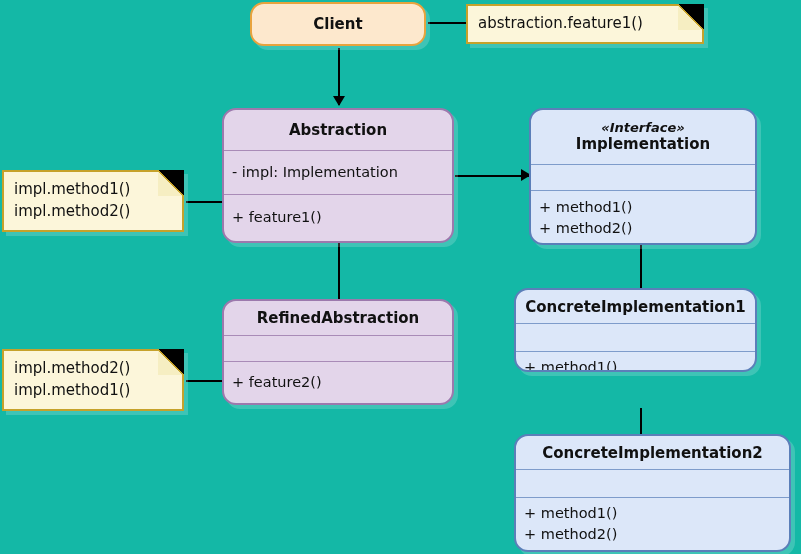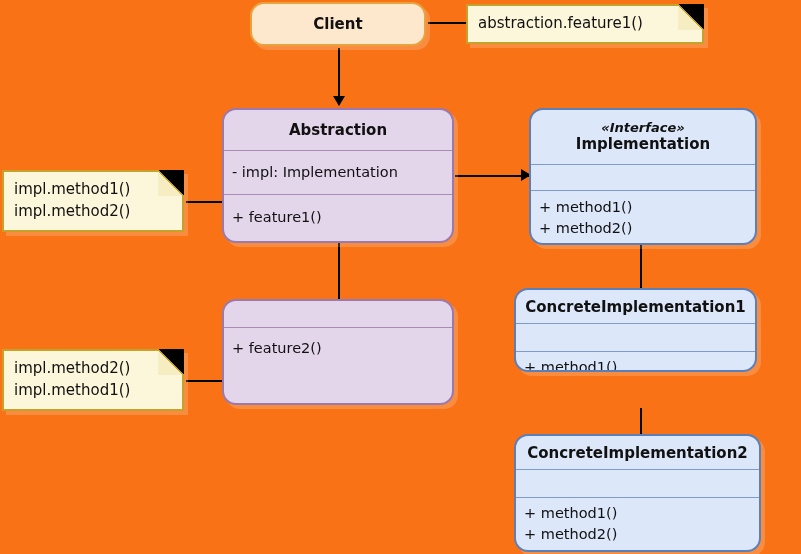--- a/index.html
+++ b/index.html
@@ -4,21 +4,21 @@
 <style>
   html, body {
     margin: 0;
     padding: 0;
     background: #000000;
   }
   #canvas {
     position: relative;
     width: 801px;
     height: 554px;
-    background: #f97316;
+    background: #14b8a6;
     font-family: "DejaVu Sans", "Liberation Sans", sans-serif;
     overflow: hidden;
   }
 
   
   .uml-box {
     position: absolute;
     box-sizing: border-box;
     border-style: solid;
     border-width: 2px;
@@ -186,20 +186,23 @@
     </div>
   </div>
 
   <div class="note" style="left:2px; top:170px; width:182px; height:62px;">
     <div class="fold"></div>
     <div class="note-line">impl.method1()</div>
     <div class="note-line">impl.method2()</div>
   </div>
 
   <div class="uml-box purple rounded" style="left:222px; top:299px; width:232px; height:106px;">
+    <div class="compartment title-comp" style="height:34px;">
+      <div class="cls-name">RefinedAbstraction</div>
+    </div>
     <div class="compartment member-comp empty-comp" style="height:26px;"></div>
     <div class="compartment member-comp" style="height:42px;">
       <div class="member">+ feature2()</div>
     </div>
   </div>
 
   <div class="uml-box blue rounded" style="left:514px; top:288px; width:243px; height:84px;">
     <div class="compartment title-comp" style="height:33px;">
       <div class="cls-name">ConcreteImplementation1</div>
     </div>
@@ -209,21 +212,21 @@
       <div class="member">+ method2()</div>
     </div>
   </div>
 
   <div class="note" style="left:2px; top:349px; width:182px; height:62px;">
     <div class="fold"></div>
     <div class="note-line">impl.method2()</div>
     <div class="note-line">impl.method1()</div>
   </div>
 
-  <div class="uml-box blue rounded" style="left:514px; top:434px; width:247px; height:118px;">
+  <div class="uml-box blue rounded" style="left:514px; top:434px; width:277px; height:118px;">
     <div class="compartment title-comp" style="height:33px;">
       <div class="cls-name">ConcreteImplementation2</div>
     </div>
     <div class="compartment member-comp empty-comp" style="height:28px;"></div>
     <div class="compartment member-comp" style="height:53px;">
       <div class="member">+ method1()</div>
       <div class="member">+ method2()</div>
     </div>
   </div>
 

